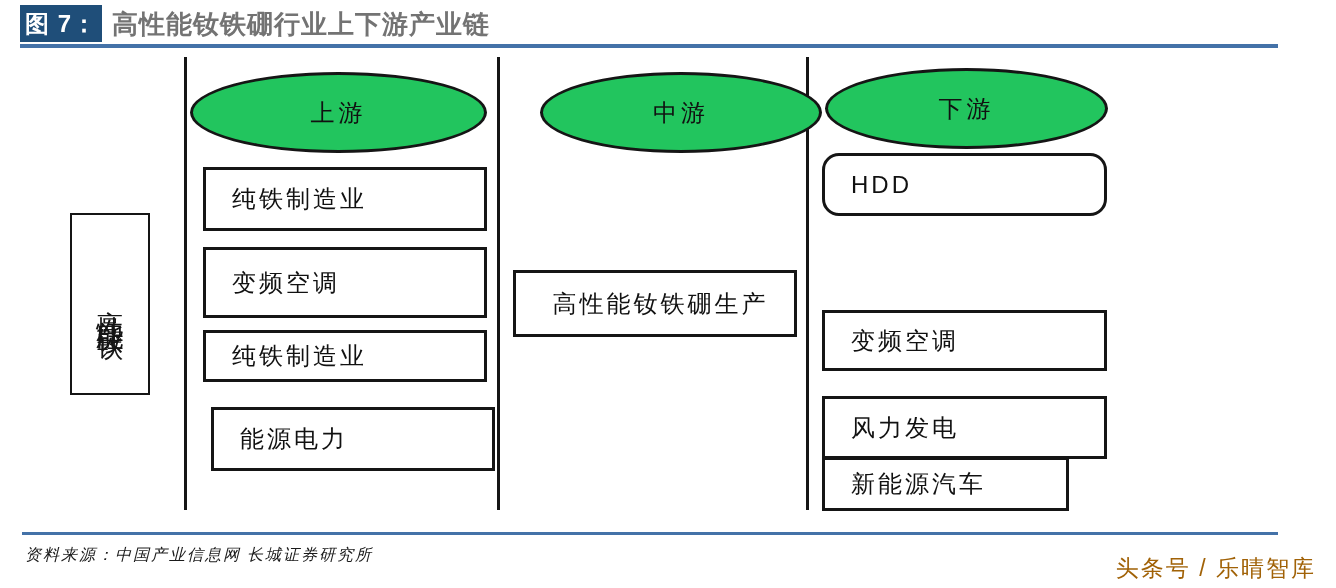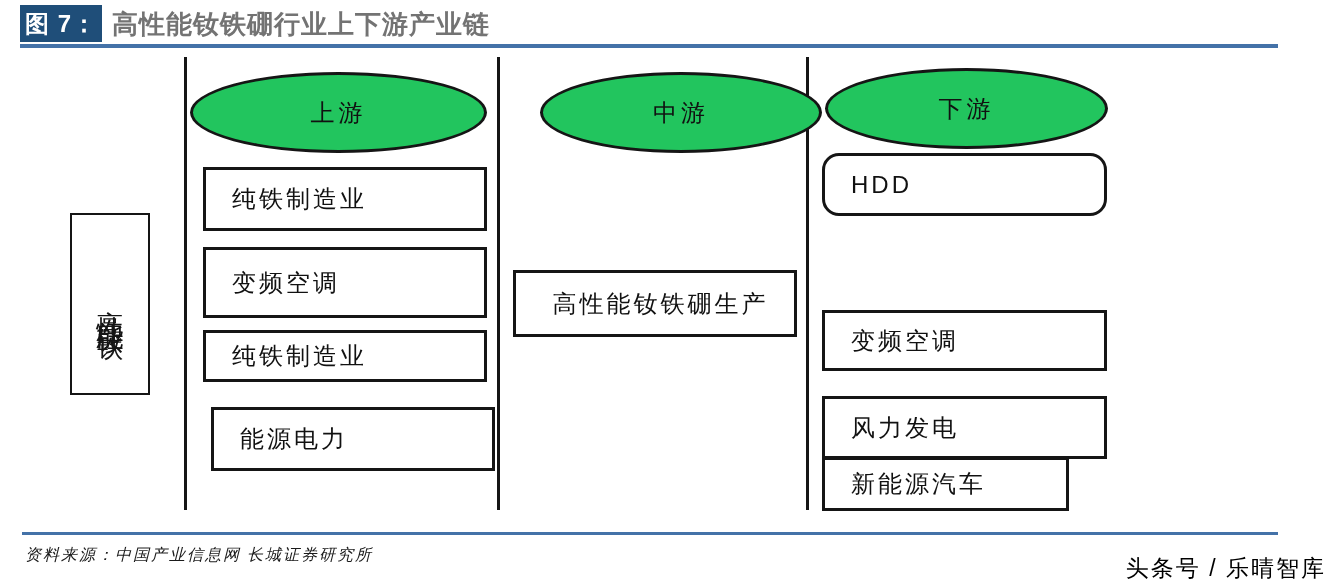--- a/index.html
+++ b/index.html
@@ -108,23 +108,23 @@
   }
   .source-note {
     position: absolute; left: 25px; top: 545px;
     font-family: "Liberation Serif", serif;
     font-style: italic;
     font-size: 16px;
     color: #1a1a1a;
     letter-spacing: 2px;
   }
   .watermark {
-    position: absolute; right: 10px; top: 553px;
+    position: absolute; right: 20px; top: 553px;
     font-size: 23px;
-    color: #000000;
+    color: #a16207;
     letter-spacing: 2px;
   }
 </style>
 </head>
 <body>
 
 <div class="page">
 
   <div class="fig-label">图 7：</div>
   <div class="fig-title">高性能钕铁硼行业上下游产业链</div>

